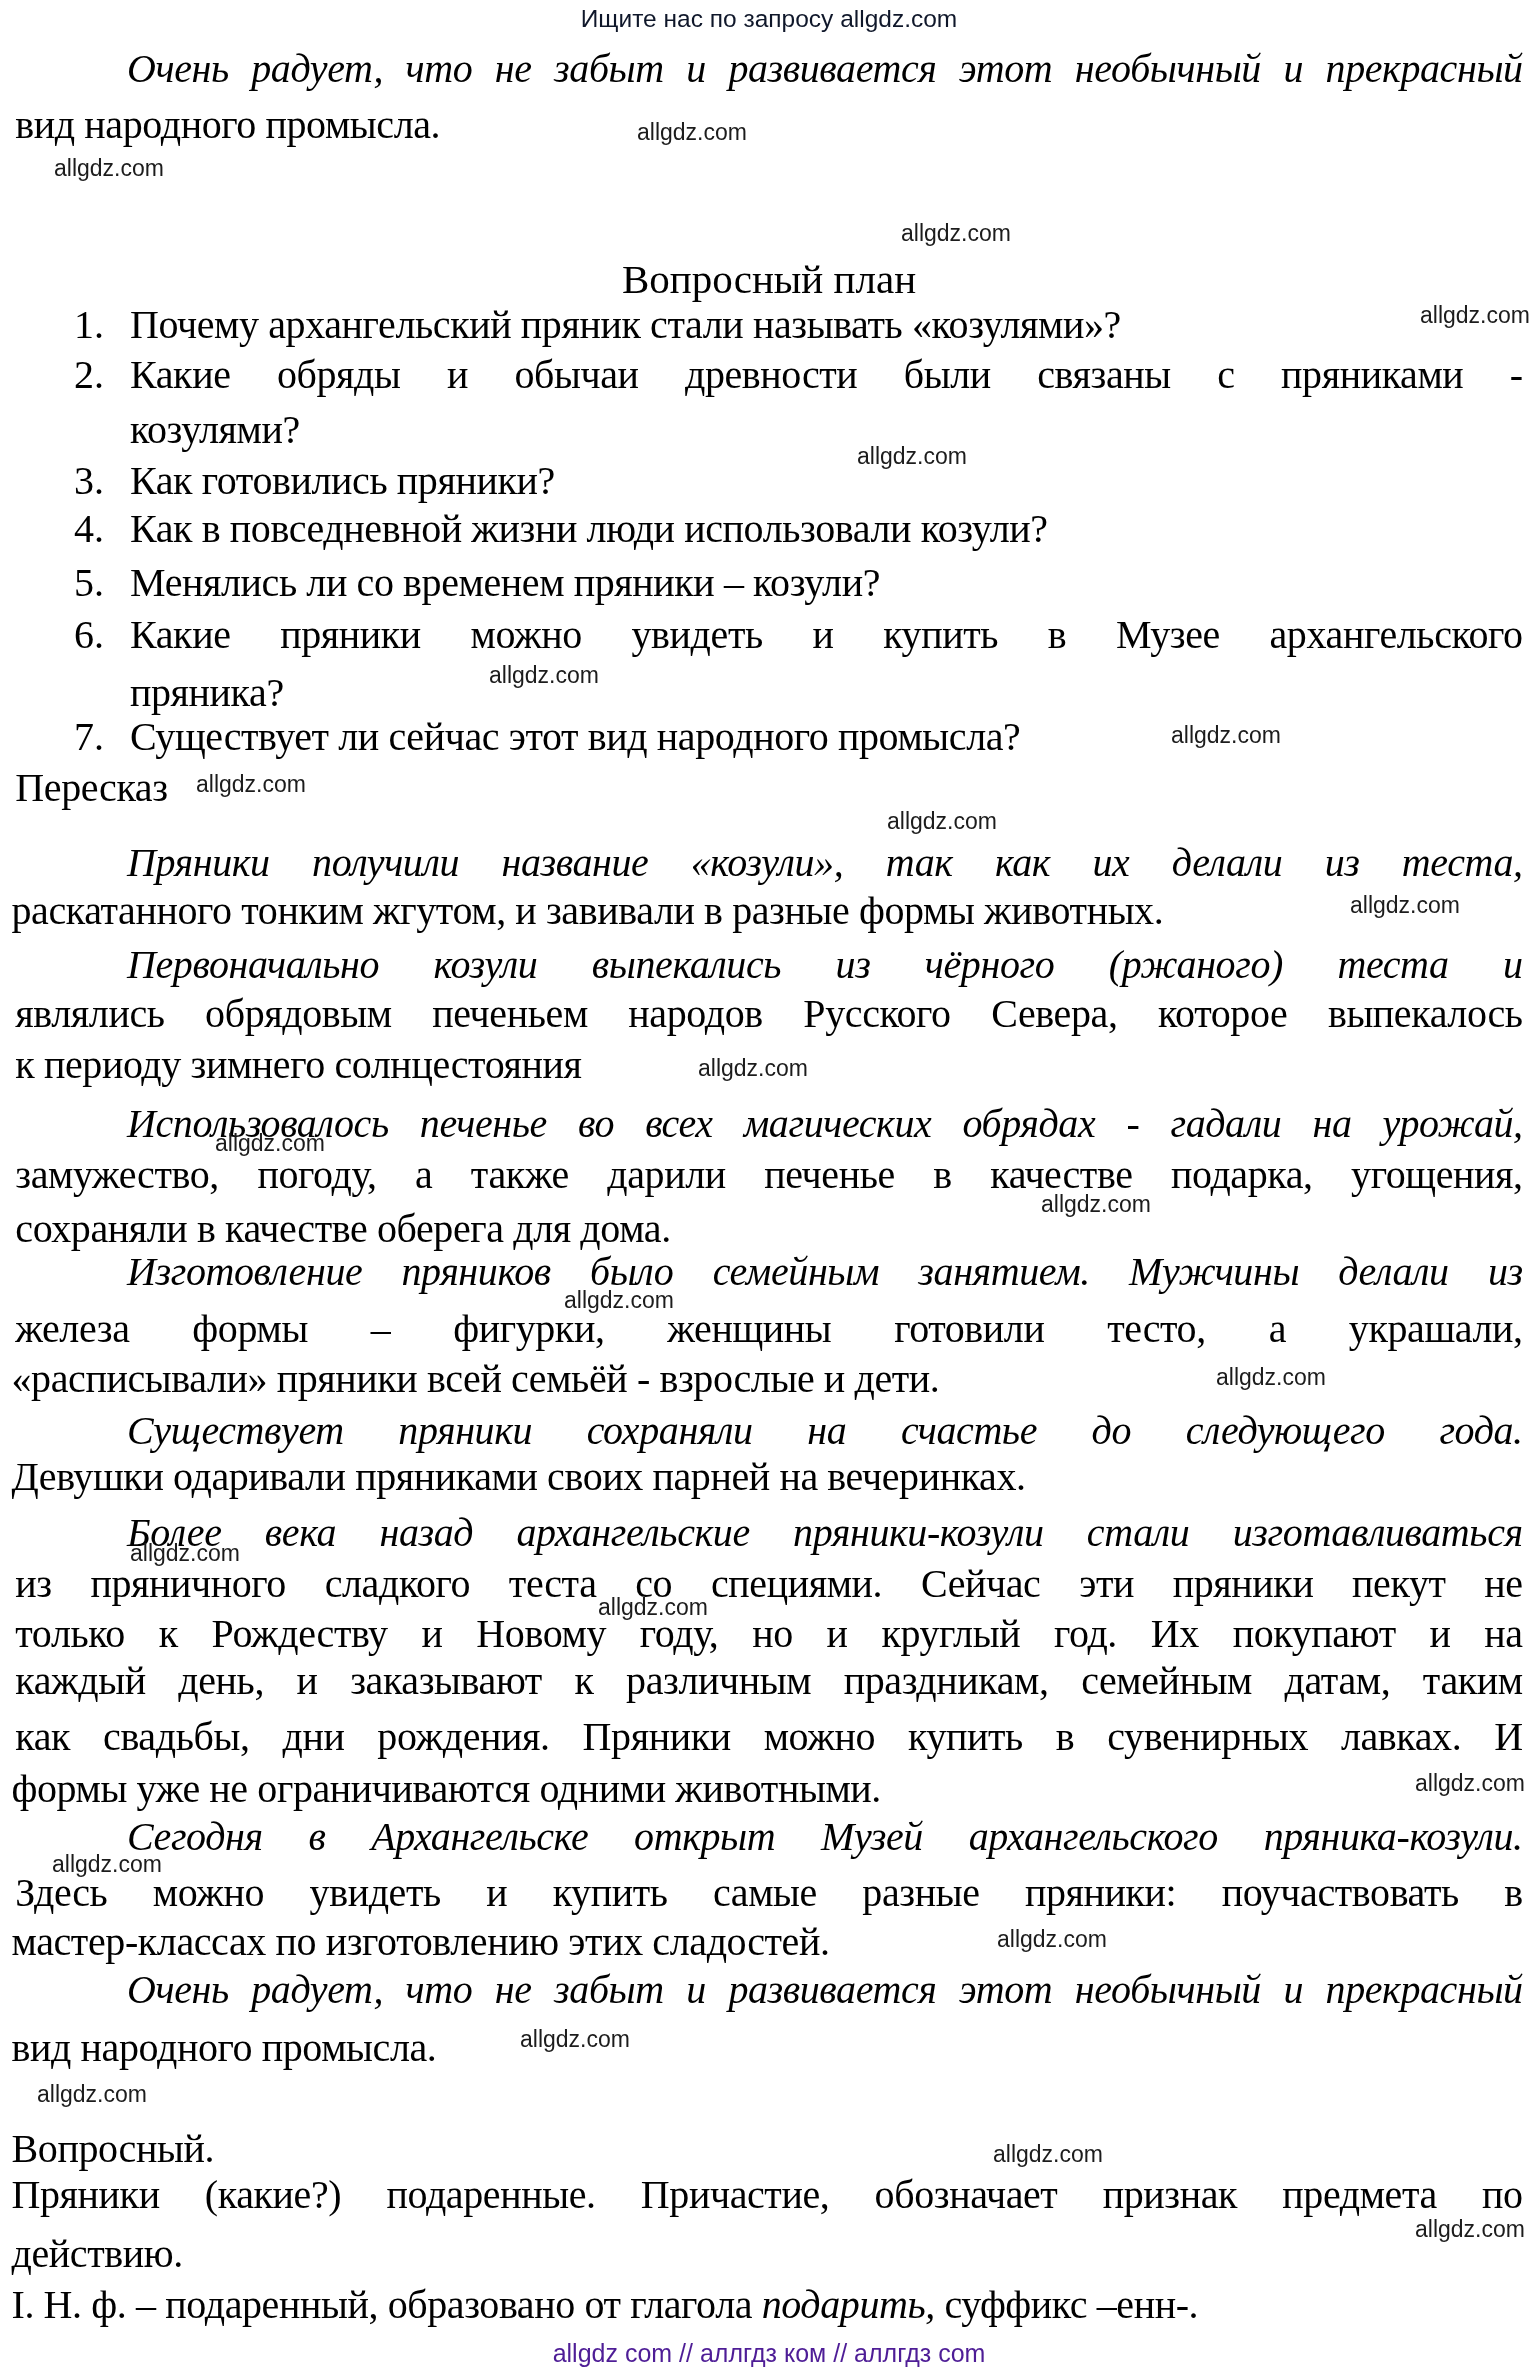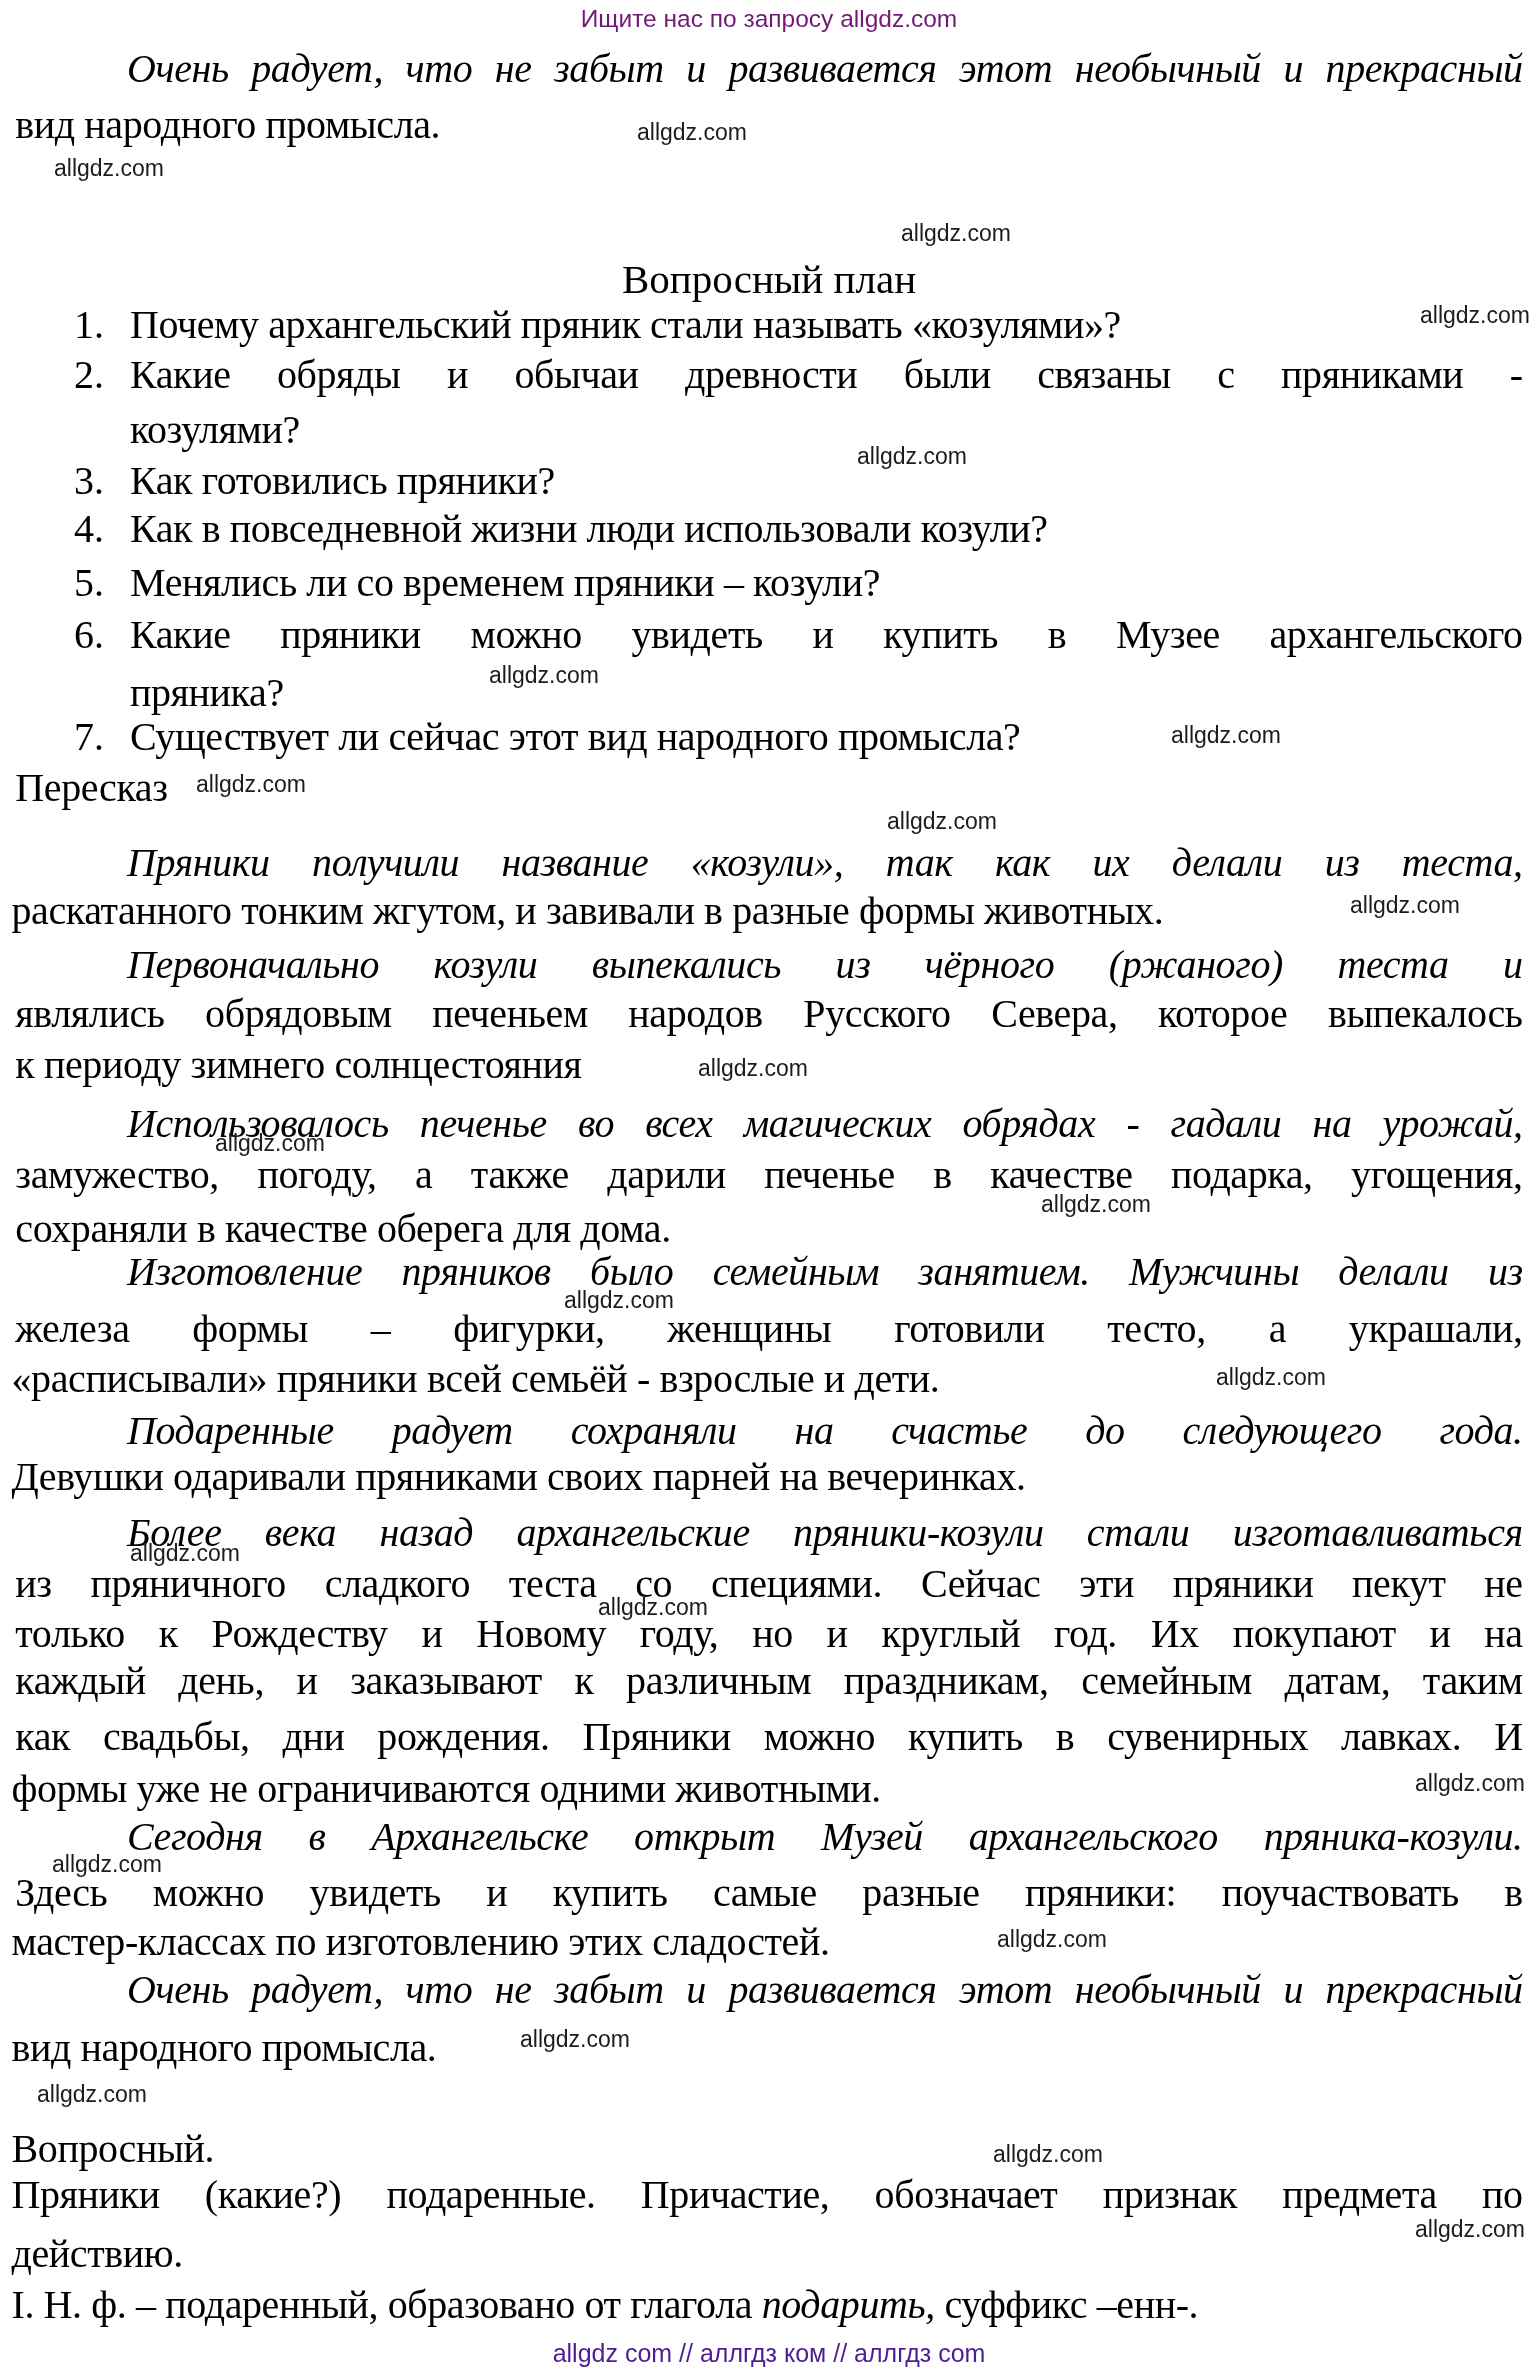--- a/index.html
+++ b/index.html
@@ -8,21 +8,21 @@
   .ln{position:absolute;font-size:40px;line-height:1.05;letter-spacing:-0.4px;white-space:nowrap;}
   .j{text-align:justify;text-align-last:justify;white-space:normal;}
   .ind{left:127px;right:15.3px;font-style:italic;}
   .full{left:15.3px;right:15.3px;}
   .l20{left:15.3px;}
   .l15{left:11.5px;}
   .li{left:130px;right:15.3px;}
   .linum{position:absolute;left:74px;font-size:40px;line-height:1.05;}
   .heading{position:absolute;left:0;right:0;text-align:center;font-size:41px;line-height:1.05;}
   .promo{position:absolute;top:4.6px;left:0;right:0;text-align:center;
-         font-family:"Liberation Sans","DejaVu Sans",sans-serif;font-size:24.5px;color:#701a75;}
+         font-family:"Liberation Sans","DejaVu Sans",sans-serif;font-size:24.5px;color:#0f172a;}
   .footer{position:absolute;top:2339px;left:0;right:0;text-align:center;
           font-family:"Liberation Sans","DejaVu Sans",sans-serif;font-size:25px;color:#4e1d96;}
   .wm{position:absolute;font-family:"Liberation Sans","DejaVu Sans",sans-serif;
       font-size:23px;line-height:1;color:#1c1c1c;letter-spacing:0;}
   .it{font-style:italic;}
 </style>
 </head>
 <body>
 
 <div class="page">
@@ -67,21 +67,21 @@
   <div class="ln l20" style="top:1044px">к периоду зимнего солнцестояния</div>
 
   <div class="ln ind j" style="top:1103px">Использовалось печенье во всех магических обрядах - гадали на урожай,</div>
   <div class="ln full j" style="top:1154px">замужество, погоду, а также дарили печенье в качестве подарка, угощения,</div>
   <div class="ln l20" style="top:1208px">сохраняли в качестве оберега для дома.</div>
 
   <div class="ln ind j" style="top:1251px">Изготовление пряников было семейным занятием. Мужчины делали из</div>
   <div class="ln full j" style="top:1308px">железа формы – фигурки, женщины готовили тесто, а украшали,</div>
   <div class="ln l15" style="top:1358px">«расписывали» пряники всей семьёй - взрослые и дети.</div>
 
-  <div class="ln ind j" style="top:1410px">Подаренные радует сохраняли на счастье до следующего года.</div>
+  <div class="ln ind j" style="top:1410px">Существует пряники сохраняли на счастье до следующего года.</div>
   <div class="ln l15" style="top:1456px">Девушки одаривали пряниками своих парней на вечеринках.</div>
 
   <div class="ln ind j" style="top:1512px">Более века назад архангельские пряники-козули стали изготавливаться</div>
   <div class="ln full j" style="top:1563px">из пряничного сладкого теста со специями. Сейчас эти пряники пекут не</div>
   <div class="ln full j" style="top:1613px">только к Рождеству и Новому году, но и круглый год. Их покупают и на</div>
   <div class="ln full j" style="top:1660px">каждый день, и заказывают к различным праздникам, семейным датам, таким</div>
   <div class="ln full j" style="top:1716px">как свадьбы, дни рождения. Пряники можно купить в сувенирных лавках. И</div>
   <div class="ln l15" style="top:1768px">формы уже не ограничиваются одними животными.</div>
 
   <div class="ln ind j" style="top:1816px">Сегодня в Архангельске открыт Музей архангельского пряника-козули.</div>

